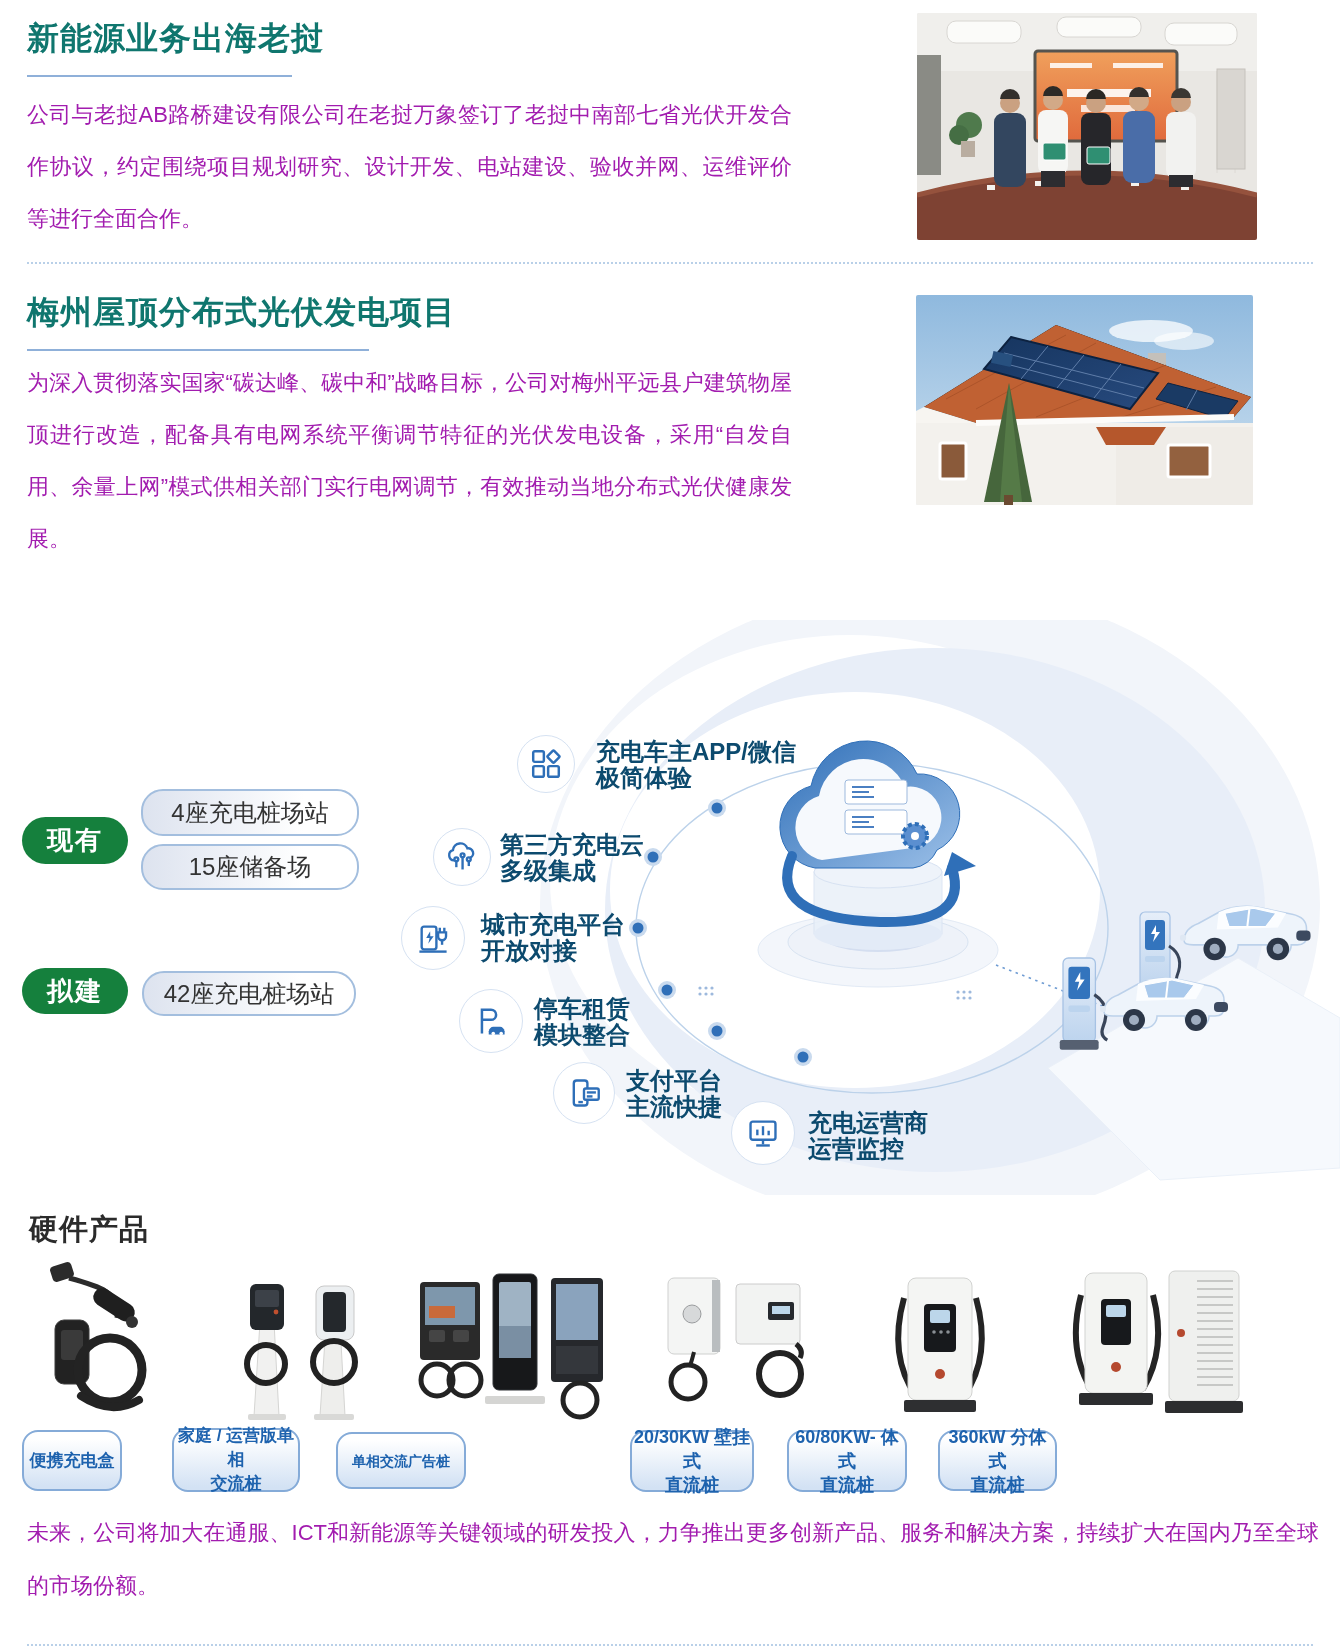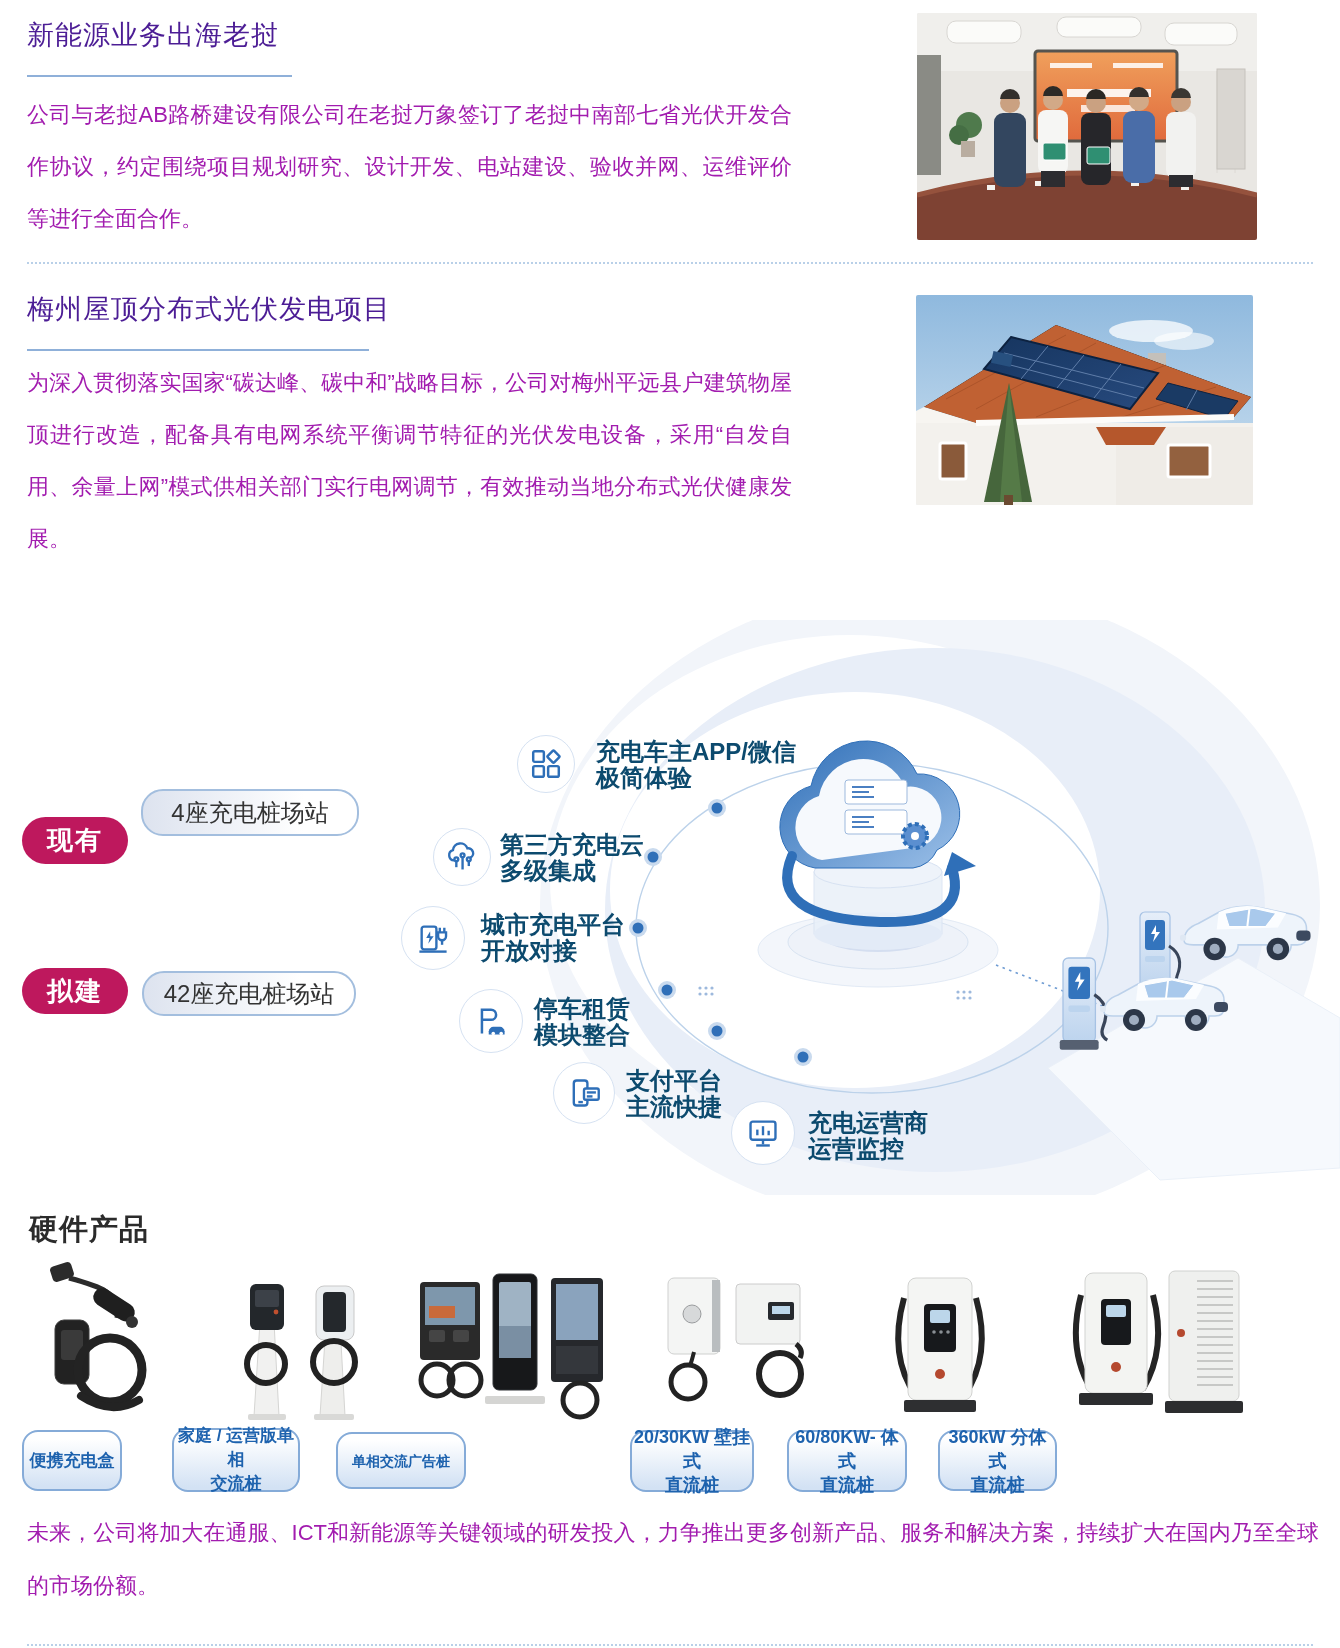--- a/index.html
+++ b/index.html
@@ -1,25 +1,25 @@
 <!DOCTYPE html>
 <html><head>
 <meta charset="utf-8">
 <style>
   html,body{margin:0;padding:0;background:#fff;}
   .page{position:relative;width:1340px;height:1648px;background:#fff;overflow:hidden;
         font-family:"Liberation Sans","DejaVu Sans",sans-serif;}
-  .sec-title{position:absolute;left:27px;font-size:27px;font-weight:normal;color:#4c1d95;letter-spacing:1px;}
+  .sec-title{position:absolute;left:27px;font-size:32px;font-weight:bold;color:#0f766e;letter-spacing:1px;}
   .title-underline{position:absolute;left:27px;height:2px;background:#8fb0d9;}
   .body-text{position:absolute;left:27px;width:765px;font-size:22px;color:#a21caf;line-height:52px;text-align:justify;}
   .dotted-divider{position:absolute;left:27px;right:27px;border-top:2px dotted #b9d0e8;height:0;}
   .photo{position:absolute;border-radius:2px;overflow:hidden;}
   .h1-title{position:absolute;left:27px;font-size:46px;font-weight:bold;color:#2b2b2b;letter-spacing:3px;}
   .h2-title{position:absolute;left:29px;font-size:29px;font-weight:bold;color:#2b2b2b;letter-spacing:1px;}
-  .badge{position:absolute;background:#be185d;color:#fff;font-weight:bold;font-size:26px;
+  .badge{position:absolute;background:#15803d;color:#fff;font-weight:bold;font-size:26px;
          border-radius:24px;display:flex;align-items:center;justify-content:center;letter-spacing:2px;}
   .stat-pill{position:absolute;border:2px solid #a3bede;border-radius:22px;
          background:linear-gradient(90deg,#dde3ef 0%,#ffffff 75%);
          color:#333;font-size:24px;display:flex;align-items:center;justify-content:center;}
   .feat-circle{position:absolute;border-radius:50%;background:#fff;border:1px solid #d6e2f2;
          display:flex;align-items:center;justify-content:center;z-index:3;}
   .feat-label{position:absolute;font-size:24px;font-weight:bold;color:#0c4a6e;line-height:26px;z-index:3;}
   .prod-pill{position:absolute;border:2px solid #85abd8;border-radius:16px;
          background:linear-gradient(180deg,#ffffff 12%,#d3e2f4 95%);
          color:#1d62ae;font-weight:bold;font-size:18px;line-height:24px;text-align:center;
@@ -265,20 +265,21 @@
       <polygon points="1048,448 1238,338 1340,398 1340,548 1160,560" fill="#f6f9fd" stroke="#eaf0f8"></polygon>
       <use href="#cpost" transform="translate(1063,338) scale(1.08)"></use>
       <use href="#cpost" transform="translate(1140,292)"></use>
       <use href="#car" transform="translate(1180,280) scale(1.02)"></use>
       <use href="#car" transform="translate(1100,352)"></use>
     </g>
   </svg>
 
   <div class="badge" style="left:22px;top:817px;width:106px;height:47px;">现有</div>
   <div class="stat-pill" style="left:141px;top:789px;width:214px;height:43px;">4座充电桩场站</div>
+  <div class="stat-pill" style="left:141px;top:844px;width:214px;height:42px;">15座储备场</div>
   <div class="badge" style="left:22px;top:968px;width:106px;height:46px;">拟建</div>
   <div class="stat-pill" style="left:142px;top:971px;width:210px;height:41px;">42座充电桩场站</div>
 
   <div class="feat-circle" style="left:517px;top:735px;width:56px;height:56px;">
     <svg width="32" height="32" viewBox="0 0 30 30" fill="none" stroke="#2e6fb8" stroke-width="2.3">
       <rect x="3" y="3" width="10" height="10" rx="1.5"></rect>
         <rect x="3" y="17" width="10" height="10" rx="1.5"></rect>
       <rect x="17" y="17" width="10" height="10" rx="1.5"></rect>
       <rect x="17.8" y="3.8" width="8.5" height="8.5" rx="1" transform="rotate(45 22 8)"></rect>
     </svg>

